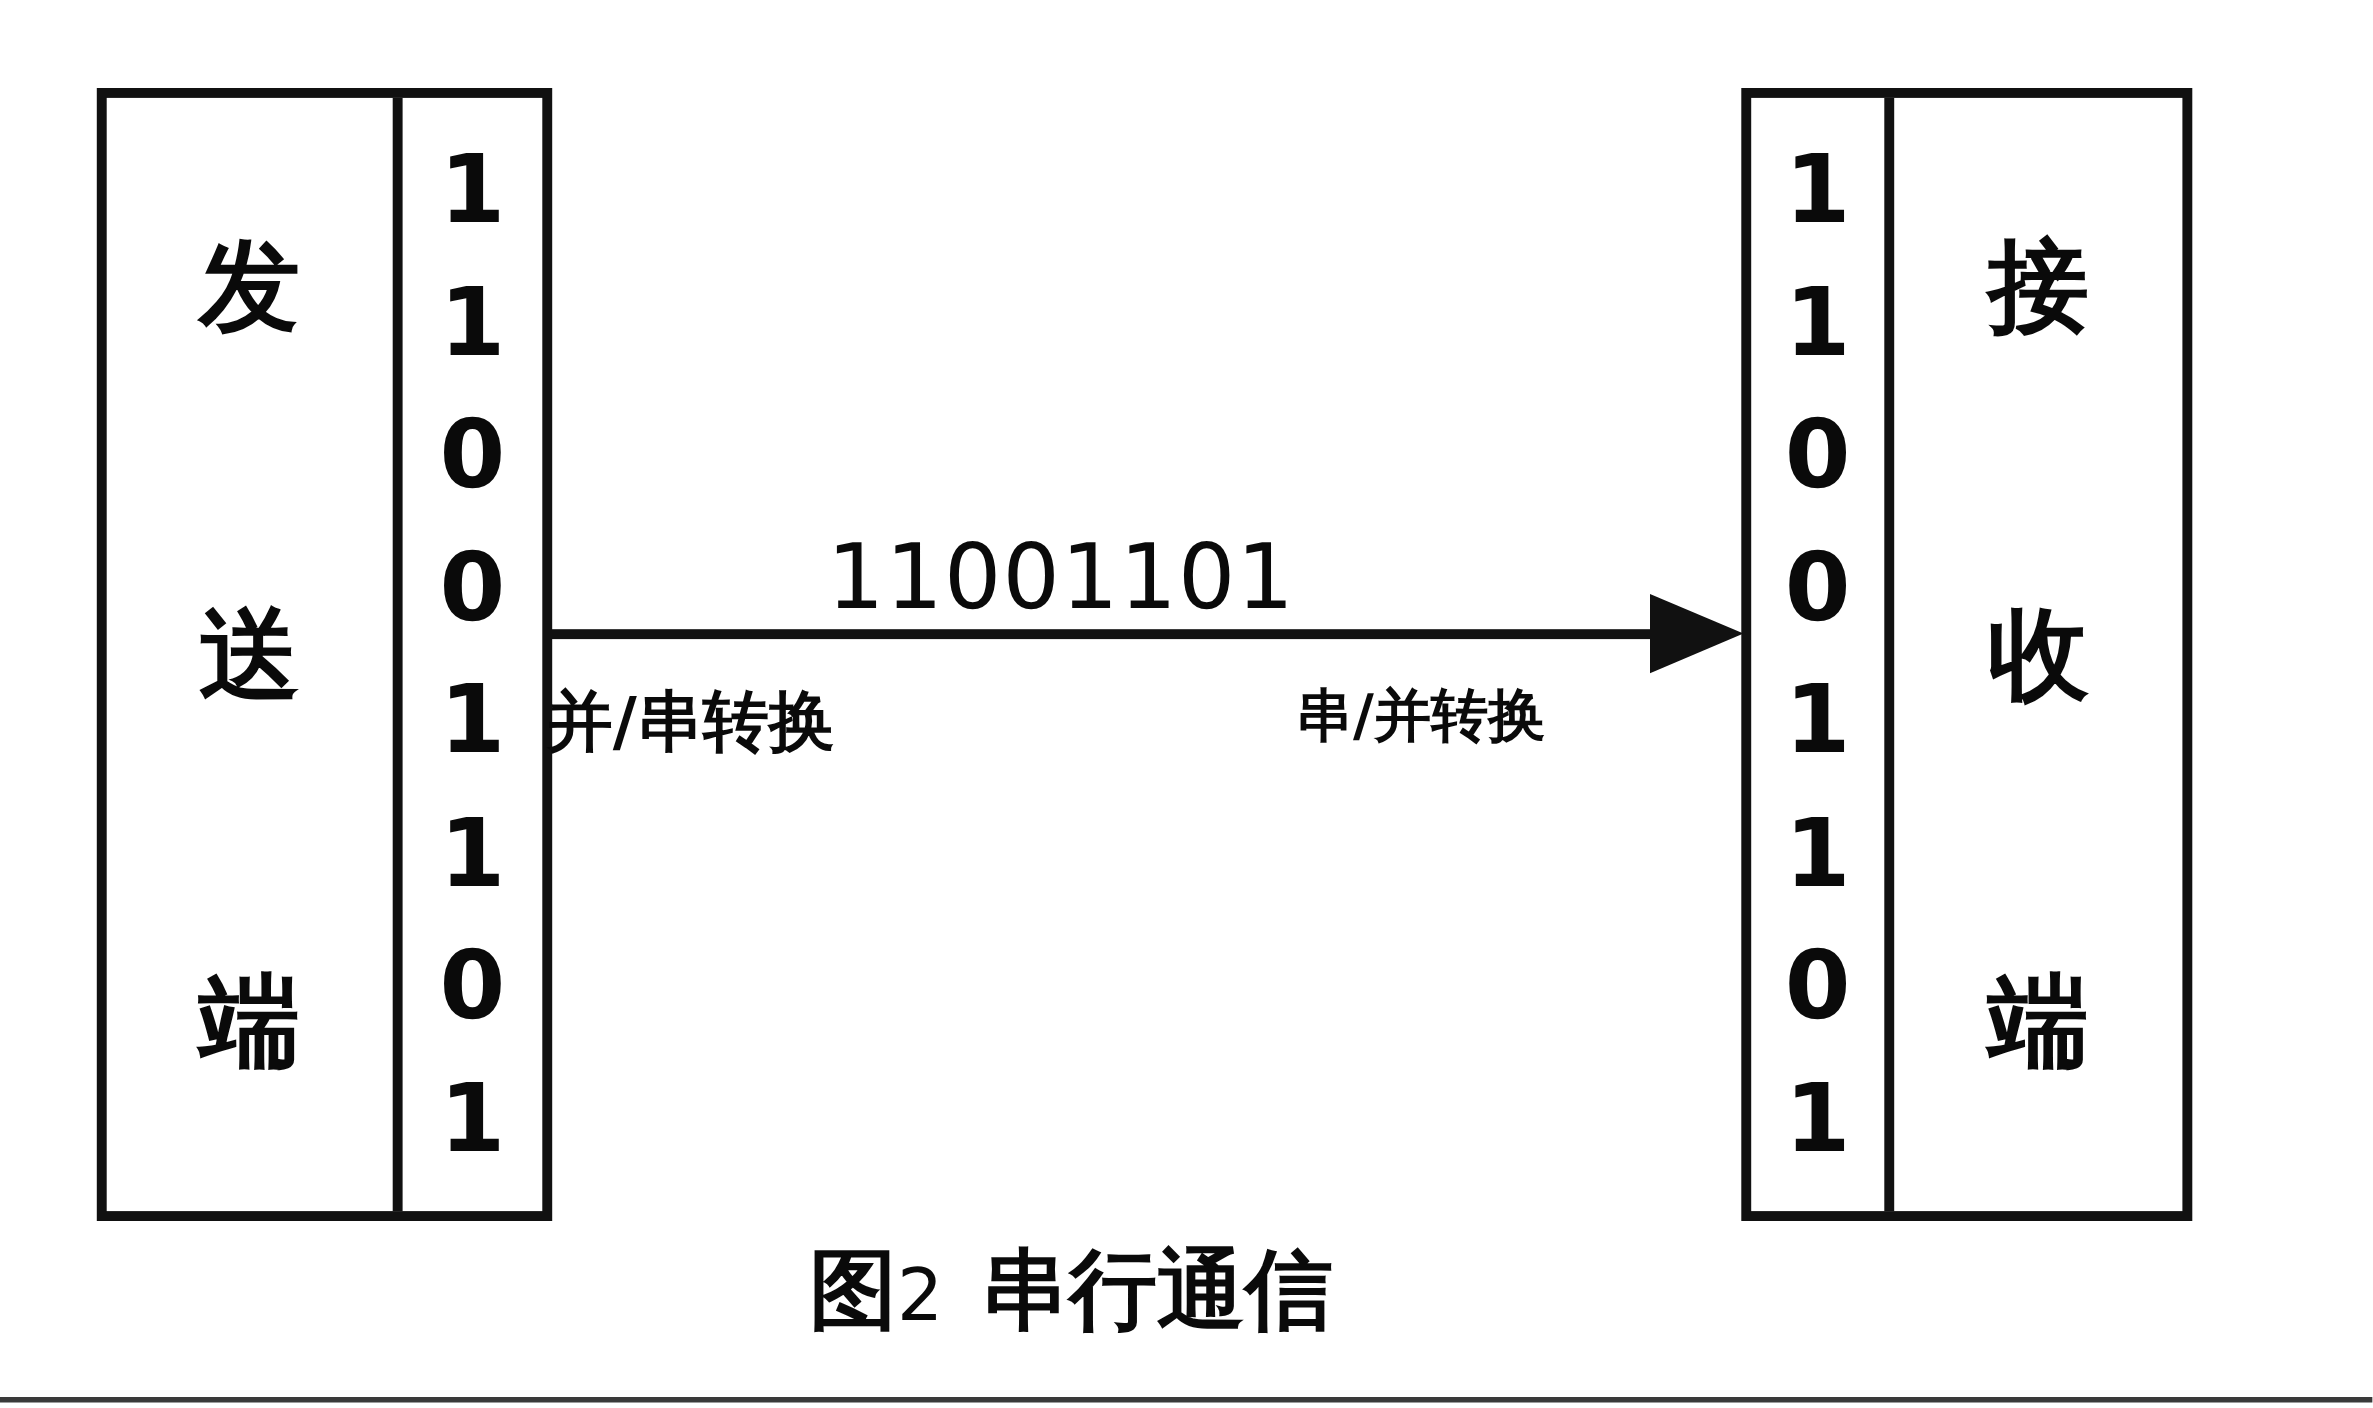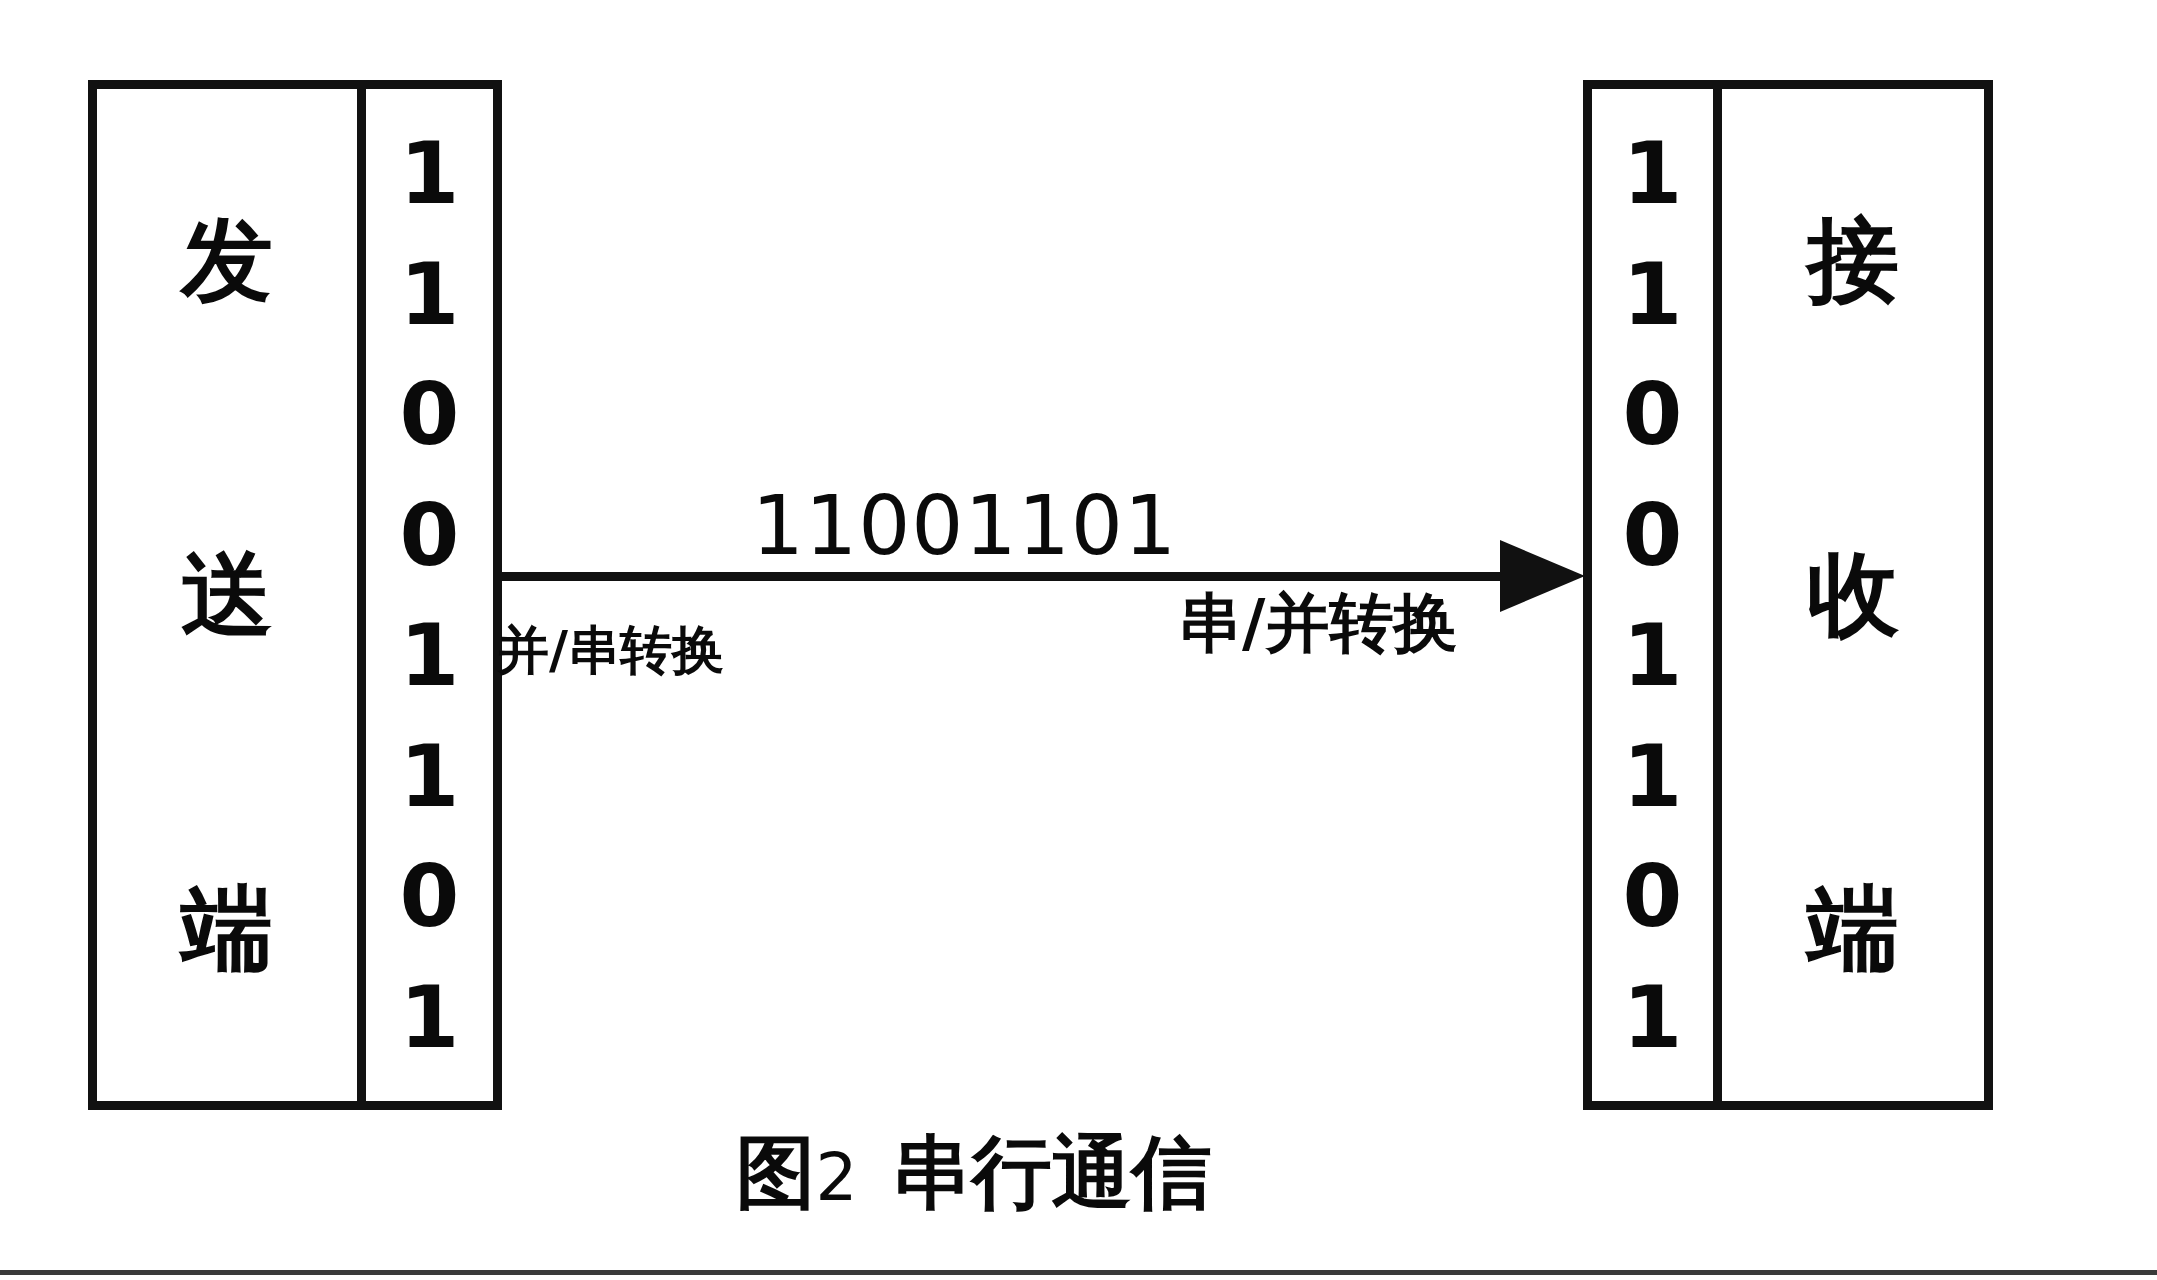--- a/index.html
+++ b/index.html
@@ -123,29 +123,29 @@
     font-size: 82px;
     font-weight: 400;
     letter-spacing: 1px;
     transform: translateX(-114px);
   }
 
   #p2s-label {
     left: 497px;
     top: 616px;
     font-family: "DejaVu Sans", sans-serif;
-    font-size: 52px;
+    font-size: 60px;
     font-weight: 700;
   }
 
   #s2p-label {
     left: 1178px;
-    top: 580px;
-    font-family: "DejaVu Sans", sans-serif;
-    font-size: 64px;
+    top: 616px;
+    font-family: "DejaVu Sans", sans-serif;
+    font-size: 52px;
     font-weight: 700;
   }
 
   #figure-caption {
     left: 0;
     top: 1120px;
     width: 2157px;
     text-align: center;
     font-family: "DejaVu Sans", sans-serif;
     font-size: 80px;

